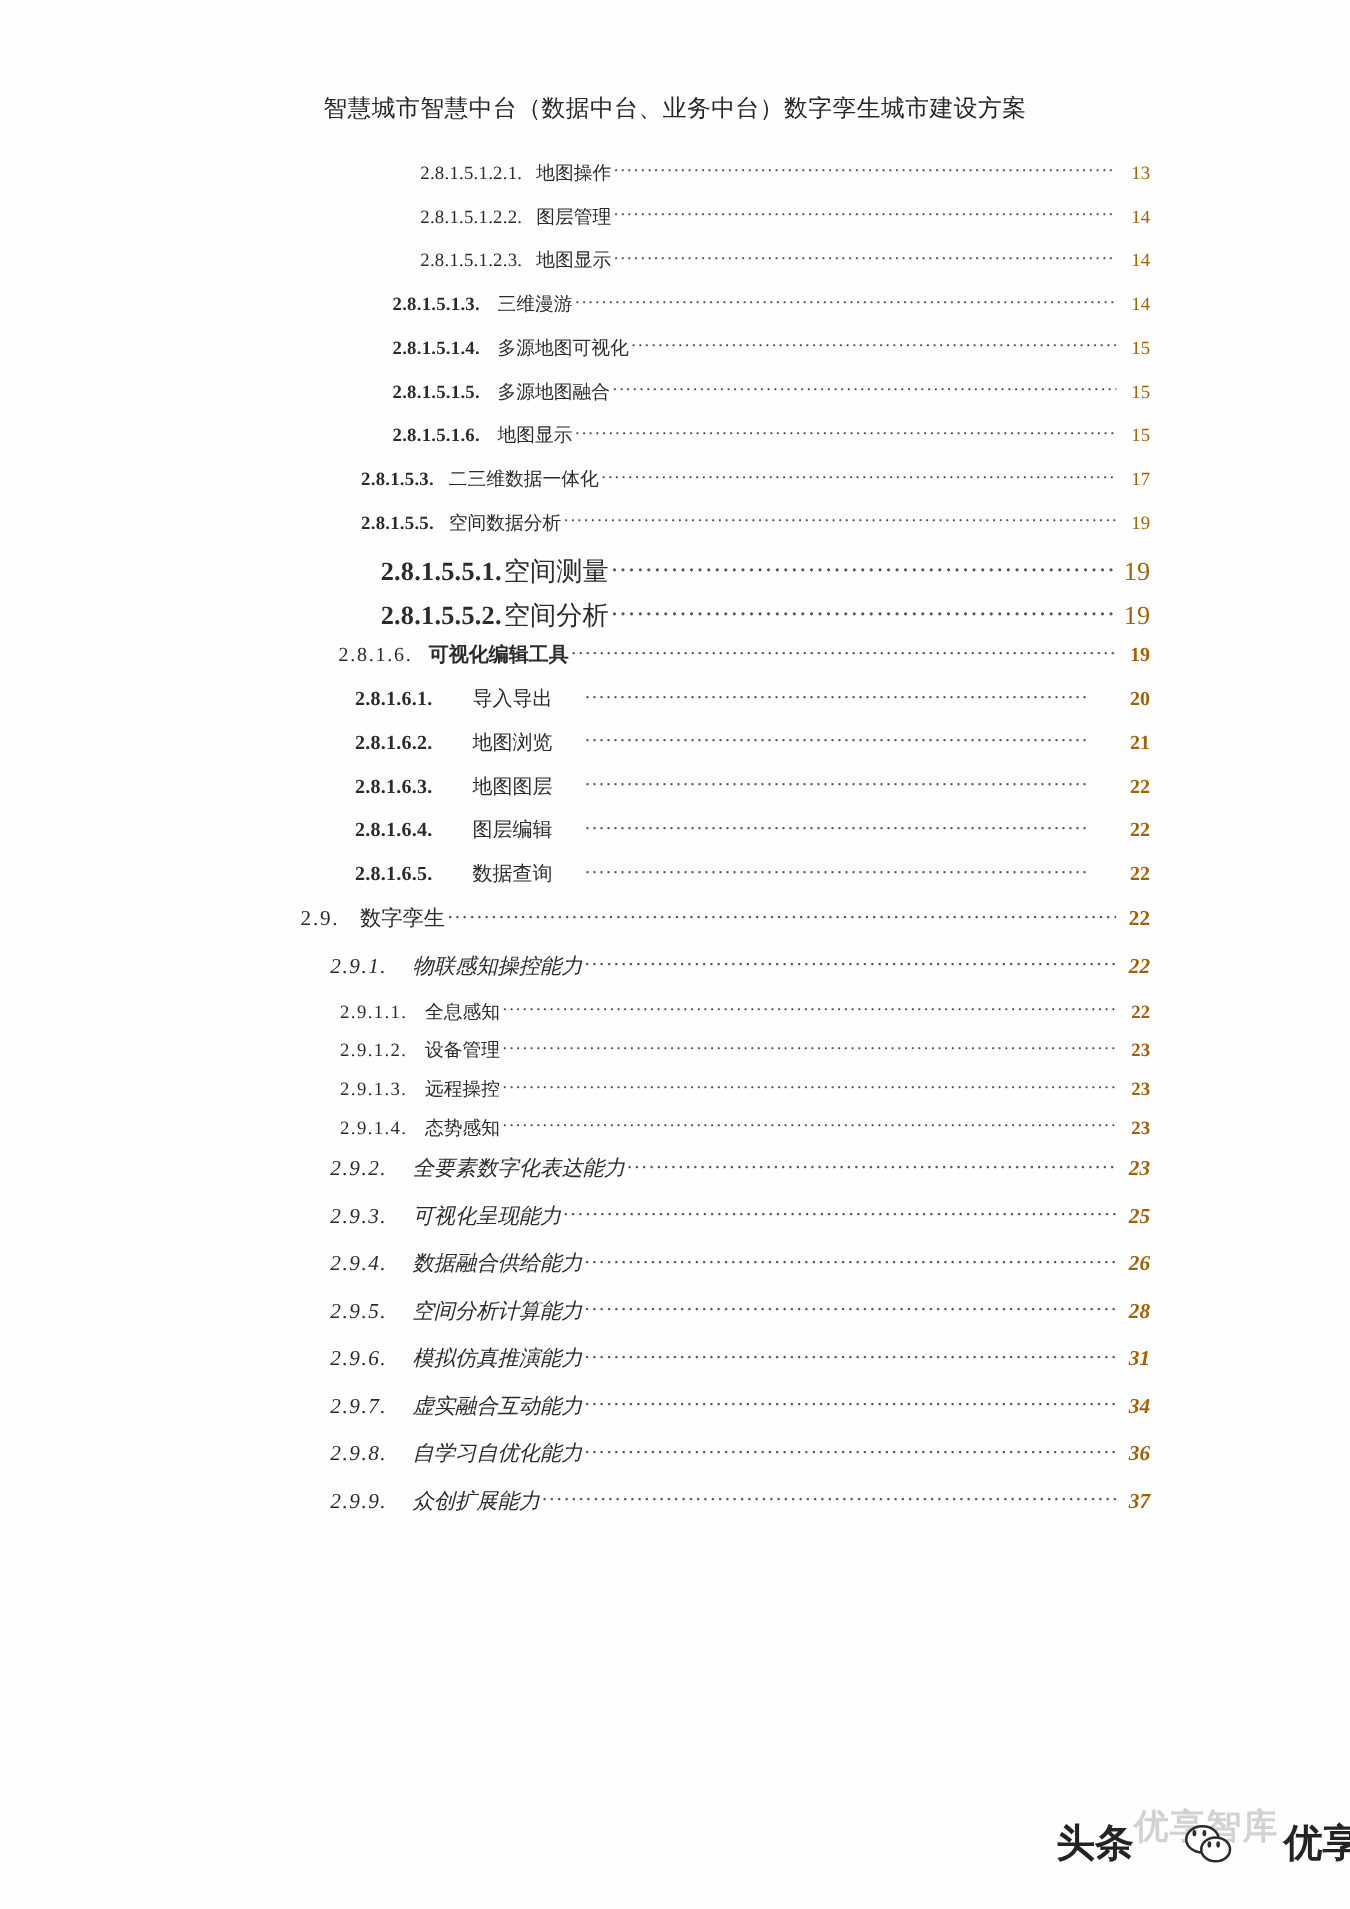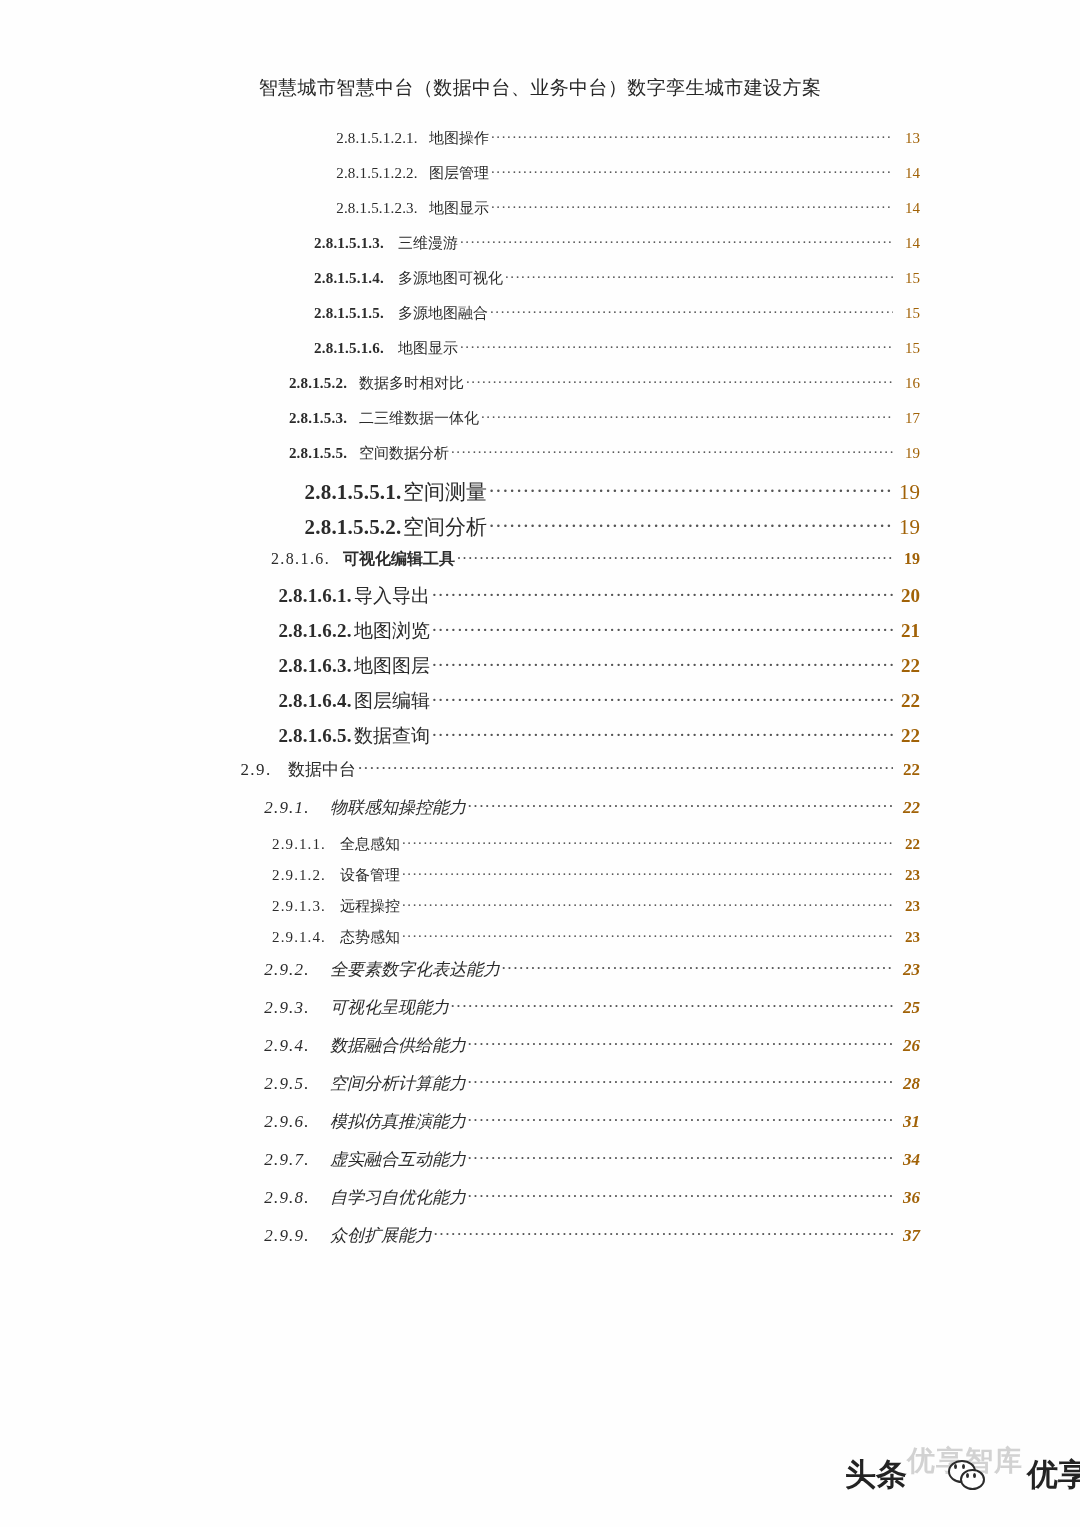--- a/index.html
+++ b/index.html
@@ -106,21 +106,21 @@
 
   .lvl-d3s  { padding-left: 300px; font-size: 15px; height: 35px; }
   .lvl-d3s .toc-num  { width: 98px; font-weight: bold; }
   .lvl-d3s .toc-page { width: 26px; }
 
   .lvl-h3   { padding-left: 258px; font-size: 16px; height: 35px; }
   .lvl-h3 .toc-num   { width: 85px; letter-spacing: 1.4px; }
   .lvl-h3 .toc-title { font-weight: bold; }
   .lvl-h3 .toc-page  { width: 26px; font-weight: bold; }
 
-  .lvl-s4   { padding-left: 276px; font-size: 19px; height: 35px; }
+  .lvl-s4   { padding-left: 276px; font-size: 16px; height: 35px; gap: 24px; }
   .lvl-s4 .toc-num   { width: 78px; font-weight: bold; }
   .lvl-s4 .toc-page  { width: 26px; font-weight: bold; }
 
   .lvl-h2   { padding-left: 224px; font-size: 17px; height: 38px; }
   .lvl-h2 .toc-num   { width: 64px; letter-spacing: 1.4px; }
   .lvl-h2 .toc-page  { width: 26px; font-weight: bold; }
 
   .lvl-h2i  { padding-left: 244px; font-size: 17px; height: 38px; font-style: italic; }
   .lvl-h2i .toc-num  { width: 86px; letter-spacing: 1.2px; }
   .lvl-h2i .toc-page { width: 26px; font-weight: bold; font-style: italic; }
@@ -243,26 +243,20 @@
         <span class="toc-leader"></span>
         <span class="toc-page">15</span>
       </div>
       <div class="toc-entry lvl-d3s">
         <span class="toc-num">2.8.1.5.1.6.</span>
         <span class="toc-title">地图显示</span>
         <span class="toc-leader"></span>
         <span class="toc-page">15</span>
       </div>
       <div class="toc-entry lvl-d3">
-        <span class="toc-num">2.8.1.5.2.</span>
-        <span class="toc-title">数据多时相对比</span>
-        <span class="toc-leader"></span>
-        <span class="toc-page">16</span>
-      </div>
-      <div class="toc-entry lvl-d3">
         <span class="toc-num">2.8.1.5.3.</span>
         <span class="toc-title">二三维数据一体化</span>
         <span class="toc-leader"></span>
         <span class="toc-page">17</span>
       </div>
       <div class="toc-entry lvl-d3">
         <span class="toc-num">2.8.1.5.5.</span>
         <span class="toc-title">空间数据分析</span>
         <span class="toc-leader"></span>
         <span class="toc-page">19</span>
@@ -310,21 +304,21 @@
         <span class="toc-page">22</span>
       </div>
       <div class="toc-entry lvl-s4">
         <span class="toc-num">2.8.1.6.5.</span>
         <span class="toc-title">数据查询</span>
         <span class="toc-leader"></span>
         <span class="toc-page">22</span>
       </div>
       <div class="toc-entry lvl-h2">
         <span class="toc-num">2.9.</span>
-        <span class="toc-title">数据中台</span>
+        <span class="toc-title">数字孪生</span>
         <span class="toc-leader"></span>
         <span class="toc-page">22</span>
       </div>
       <div class="toc-entry lvl-h2i">
         <span class="toc-num">2.9.1.</span>
         <span class="toc-title">物联感知操控能力</span>
         <span class="toc-leader"></span>
         <span class="toc-page">22</span>
       </div>
       <div class="toc-entry lvl-h3p">

